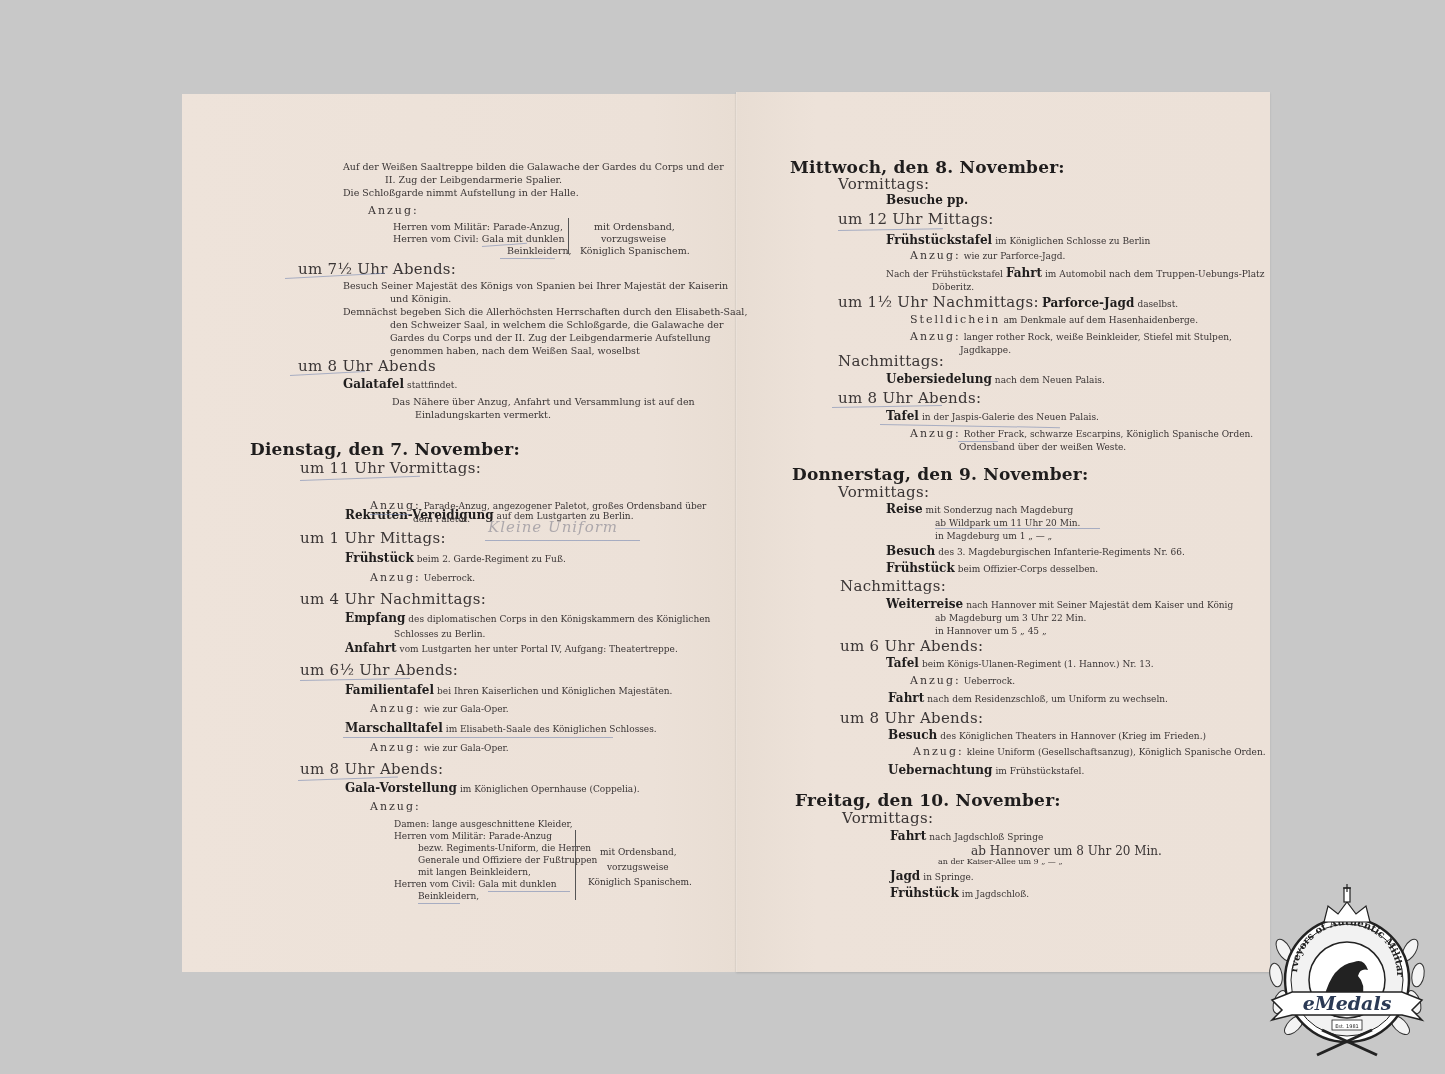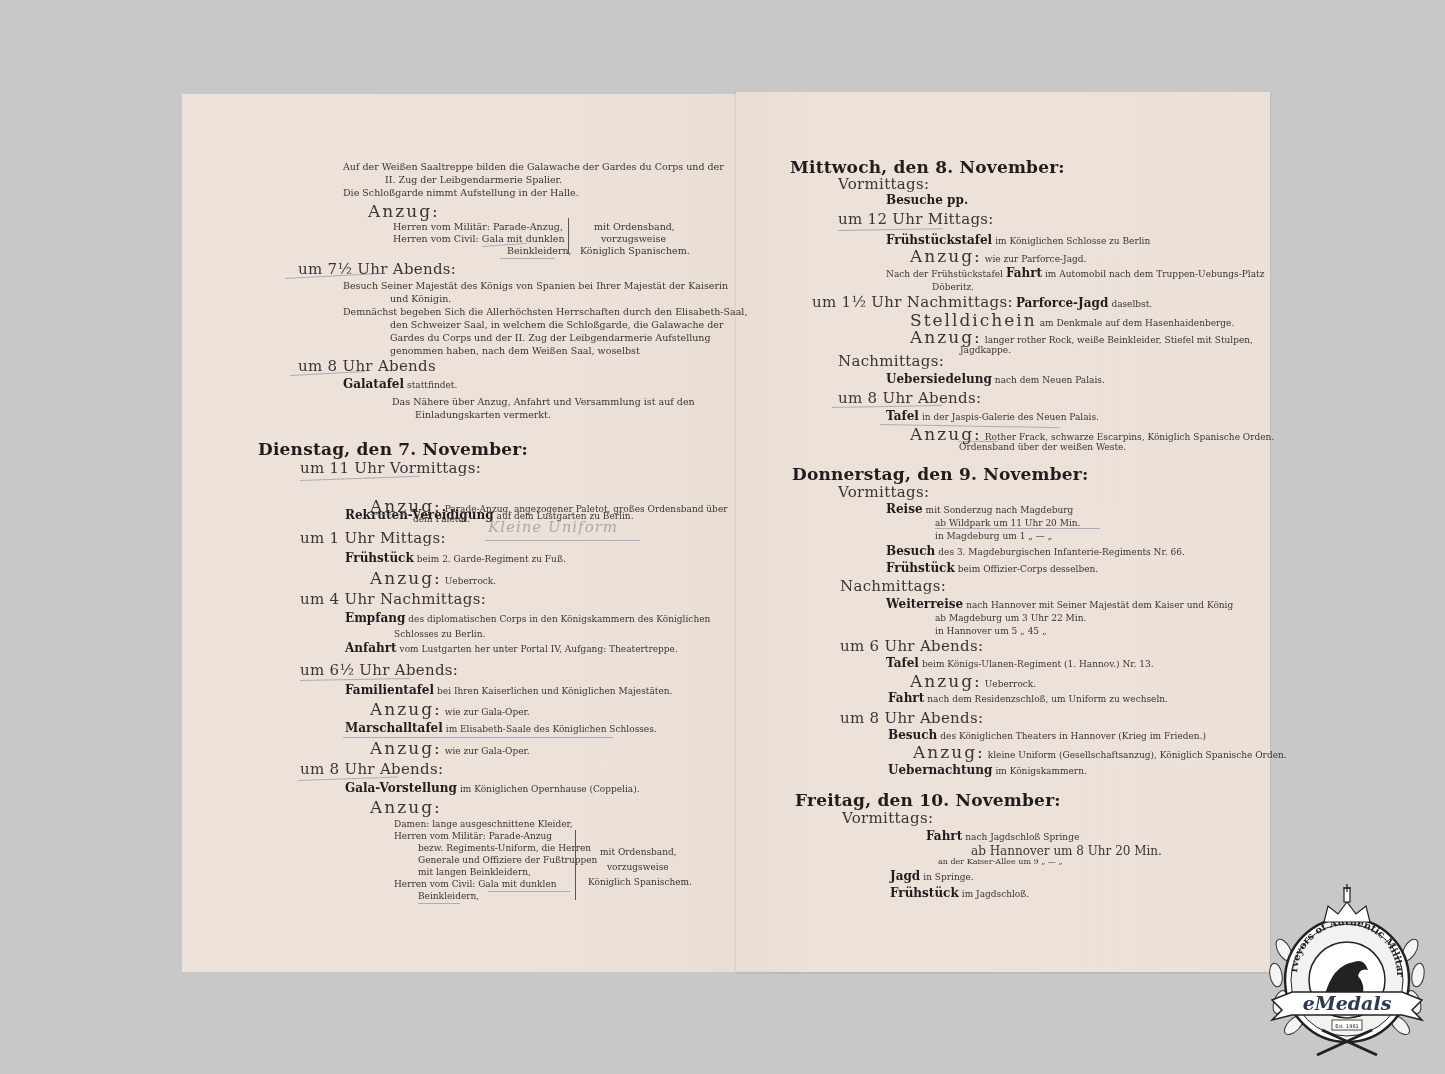--- a/index.html
+++ b/index.html
@@ -27,21 +27,21 @@
   .fold {
     position: absolute; left: 735px; top: 92px; width: 2px; height: 880px;
     background: linear-gradient(90deg, rgba(0,0,0,0.04), rgba(255,255,255,0.25));
   }
 
   .line { position: absolute; white-space: nowrap; font-size: 9.5px; line-height: 12px; color: #3a3535; }
   .day { position: absolute; white-space: nowrap; font-family: "DejaVu Serif", serif; font-weight: bold; font-size: 17px; color: #1f1d1d; letter-spacing: 0.2px; }
   .time { font-size: 15px; color: #3a3535; letter-spacing: 0.3px; }
   .ev { font-weight: bold; font-size: 12px; color: #1f1d1d; }
   .small { font-size: 9px; }
-  .spaced { letter-spacing: 2px; font-size: 17px; }
+  .spaced { letter-spacing: 2px; font-size: 11px; }
   .brace {
     position: absolute; width: 6px; border-right: 1px solid #555;
   }
   .pencil {
     position: absolute; height: 0; border-top: 1.5px solid rgba(110,130,175,0.55);
     transform-origin: left center;
   }
   .handwriting {
     position: absolute; font-family: "DejaVu Serif", serif; font-style: italic;
     font-size: 15px; color: rgba(120,120,135,0.55); letter-spacing: 1px;
@@ -81,21 +81,21 @@
   <div class="line" style="left:390px;top:319px;">den Schweizer Saal, in welchem die Schloßgarde, die Galawache der</div>
   <div class="line" style="left:390px;top:332px;">Gardes du Corps und der II. Zug der Leibgendarmerie Aufstellung</div>
   <div class="line" style="left:390px;top:345px;">genommen haben, nach dem Weißen Saal, woselbst</div>
 
   <div class="line time" style="left:298px;top:360px;">um 8 Uhr Abends</div>
   <div class="pencil" style="left:290px;top:375px;width:75px;transform:rotate(-3deg);"></div>
   <div class="line" style="left:343px;top:378px;"><span class="ev">Galatafel</span> <span class="small">stattfindet.</span></div>
   <div class="line" style="left:392px;top:396px;">Das Nähere über Anzug, Anfahrt und Versammlung ist auf den</div>
   <div class="line" style="left:415px;top:409px;">Einladungskarten vermerkt.</div>
 
-  <div class="day" style="left:250px;top:439px;margin-left:8px;">Dienstag, den 7. November:</div>
+  <div class="day" style="left:250px;top:439px;">Dienstag, den 7. November:</div>
   <div class="line time" style="left:300px;top:462px;">um 11 Uhr Vormittags:</div>
   <div class="pencil" style="left:300px;top:480px;width:120px;transform:rotate(-2deg);"></div>
   <div class="line" style="left:345px;top:481px;margin-top:28px;"><span class="ev">Rekruten-Vereidigung</span> <span class="small">auf dem Lustgarten zu Berlin.</span></div>
   <div class="line" style="left:370px;top:500px;"><span class="spaced">Anzug:</span> <span class="small">Parade-Anzug, angezogener Paletot, großes Ordensband über</span></div>
   <div class="line small" style="left:413px;top:513px;">dem Paletot.</div>
   <div class="pencil" style="left:370px;top:514px;width:40px;"></div>
   <div class="handwriting" style="left:488px;top:518px;">Kleine Uniform</div>
   <div class="pencil" style="left:485px;top:540px;width:155px;"></div>
 
   <div class="line time" style="left:300px;top:532px;">um 1 Uhr Mittags:</div>
@@ -137,21 +137,21 @@
 <div>
   <div class="day" style="left:790px;top:157px;">Mittwoch, den 8. November:</div>
   <div class="line time" style="left:838px;top:178px;">Vormittags:</div>
   <div class="line ev" style="left:886px;top:194px;">Besuche pp.</div>
   <div class="line time" style="left:838px;top:213px;">um 12 Uhr Mittags:</div>
   <div class="pencil" style="left:838px;top:230px;width:105px;transform:rotate(-1deg);"></div>
   <div class="line" style="left:886px;top:234px;"><span class="ev">Frühstückstafel</span> <span class="small">im Königlichen Schlosse zu Berlin</span></div>
   <div class="line" style="left:910px;top:250px;"><span class="spaced">Anzug:</span> <span class="small">wie zur Parforce-Jagd.</span></div>
   <div class="line small" style="left:886px;top:267px;"><span>Nach der Frühstückstafel</span> <span class="ev">Fahrt</span> <span>im Automobil nach dem Truppen-Uebungs-Platz</span></div>
   <div class="line small" style="left:932px;top:281px;">Döberitz.</div>
-  <div class="line" style="left:812px;top:296px;"><span class="time">um 1½ Uhr Nachmittags:</span> <span class="ev">Parforce-Jagd</span> <span class="small">daselbst.</span></div>
+  <div class="line" style="left:838px;top:296px;"><span class="time">um 1½ Uhr Nachmittags:</span> <span class="ev">Parforce-Jagd</span> <span class="small">daselbst.</span></div>
   <div class="line" style="left:910px;top:314px;"><span class="spaced">Stelldichein</span> <span class="small">am Denkmale auf dem Hasenhaidenberge.</span></div>
   <div class="line" style="left:910px;top:331px;"><span class="spaced">Anzug:</span> <span class="small">langer rother Rock, weiße Beinkleider, Stiefel mit Stulpen,</span></div>
   <div class="line small" style="left:960px;top:344px;">Jagdkappe.</div>
   <div class="line time" style="left:838px;top:355px;">Nachmittags:</div>
   <div class="line" style="left:886px;top:373px;"><span class="ev">Uebersiedelung</span> <span class="small">nach dem Neuen Palais.</span></div>
   <div class="line time" style="left:838px;top:392px;">um 8 Uhr Abends:</div>
   <div class="pencil" style="left:832px;top:407px;width:110px;transform:rotate(-1deg);"></div>
   <div class="line" style="left:886px;top:410px;"><span class="ev">Tafel</span> <span class="small">in der Jaspis-Galerie des Neuen Palais.</span></div>
   <div class="pencil" style="left:880px;top:424px;width:180px;transform:rotate(1deg);"></div>
   <div class="line" style="left:910px;top:428px;"><span class="spaced">Anzug:</span> <span class="small">Rother Frack, schwarze Escarpins, Königlich Spanische Orden.</span></div>
@@ -171,25 +171,25 @@
   <div class="line small" style="left:935px;top:612px;">ab Magdeburg um 3 Uhr 22 Min.</div>
   <div class="line small" style="left:935px;top:625px;">in Hannover   um 5  „  45  „</div>
 
   <div class="line time" style="left:840px;top:640px;">um 6 Uhr Abends:</div>
   <div class="line" style="left:886px;top:657px;"><span class="ev">Tafel</span> <span class="small">beim Königs-Ulanen-Regiment (1. Hannov.) Nr. 13.</span></div>
   <div class="line" style="left:910px;top:675px;"><span class="spaced">Anzug:</span> <span class="small">Ueberrock.</span></div>
   <div class="line" style="left:888px;top:692px;"><span class="ev">Fahrt</span> <span class="small">nach dem Residenzschloß, um Uniform zu wechseln.</span></div>
   <div class="line time" style="left:840px;top:712px;">um 8 Uhr Abends:</div>
   <div class="line" style="left:888px;top:729px;"><span class="ev">Besuch</span> <span class="small">des Königlichen Theaters in Hannover (Krieg im Frieden.)</span></div>
   <div class="line" style="left:913px;top:746px;"><span class="spaced">Anzug:</span> <span class="small">kleine Uniform (Gesellschaftsanzug), Königlich Spanische Orden.</span></div>
-  <div class="line" style="left:888px;top:764px;"><span class="ev">Uebernachtung</span> <span class="small">im Königskammern.</span></div>
+  <div class="line" style="left:888px;top:764px;"><span class="ev">Uebernachtung</span> <span class="small">im Frühstückstafel.</span></div>
 
   <div class="day" style="left:795px;top:790px;">Freitag, den 10. November:</div>
   <div class="line time" style="left:842px;top:812px;">Vormittags:</div>
-  <div class="line" style="left:890px;top:830px;margin-left:36px;"><span class="ev">Fahrt</span> <span class="small">nach Jagdschloß Springe</span></div>
+  <div class="line" style="left:890px;top:830px;"><span class="ev">Fahrt</span> <span class="small">nach Jagdschloß Springe</span></div>
   <div class="line small" style="left:971px;top:845px;font-size:12px;">ab Hannover         um 8 Uhr 20 Min.</div>
   <div class="line small" style="left:938px;top:856px;font-size:8px;">an der Kaiser-Allee um 9  „  —  „</div>
   <div class="line" style="left:890px;top:870px;"><span class="ev">Jagd</span> <span class="small">in Springe.</span></div>
   <div class="line" style="left:890px;top:887px;"><span class="ev">Frühstück</span> <span class="small">im Jagdschloß.</span></div>
 </div>
 
 <div class="logo">
   <svg width="170" height="180" viewBox="0 0 170 180">
     <defs>
       <path id="ringpath" d="M 35 95 A 50 50 0 0 1 135 95"></path>

